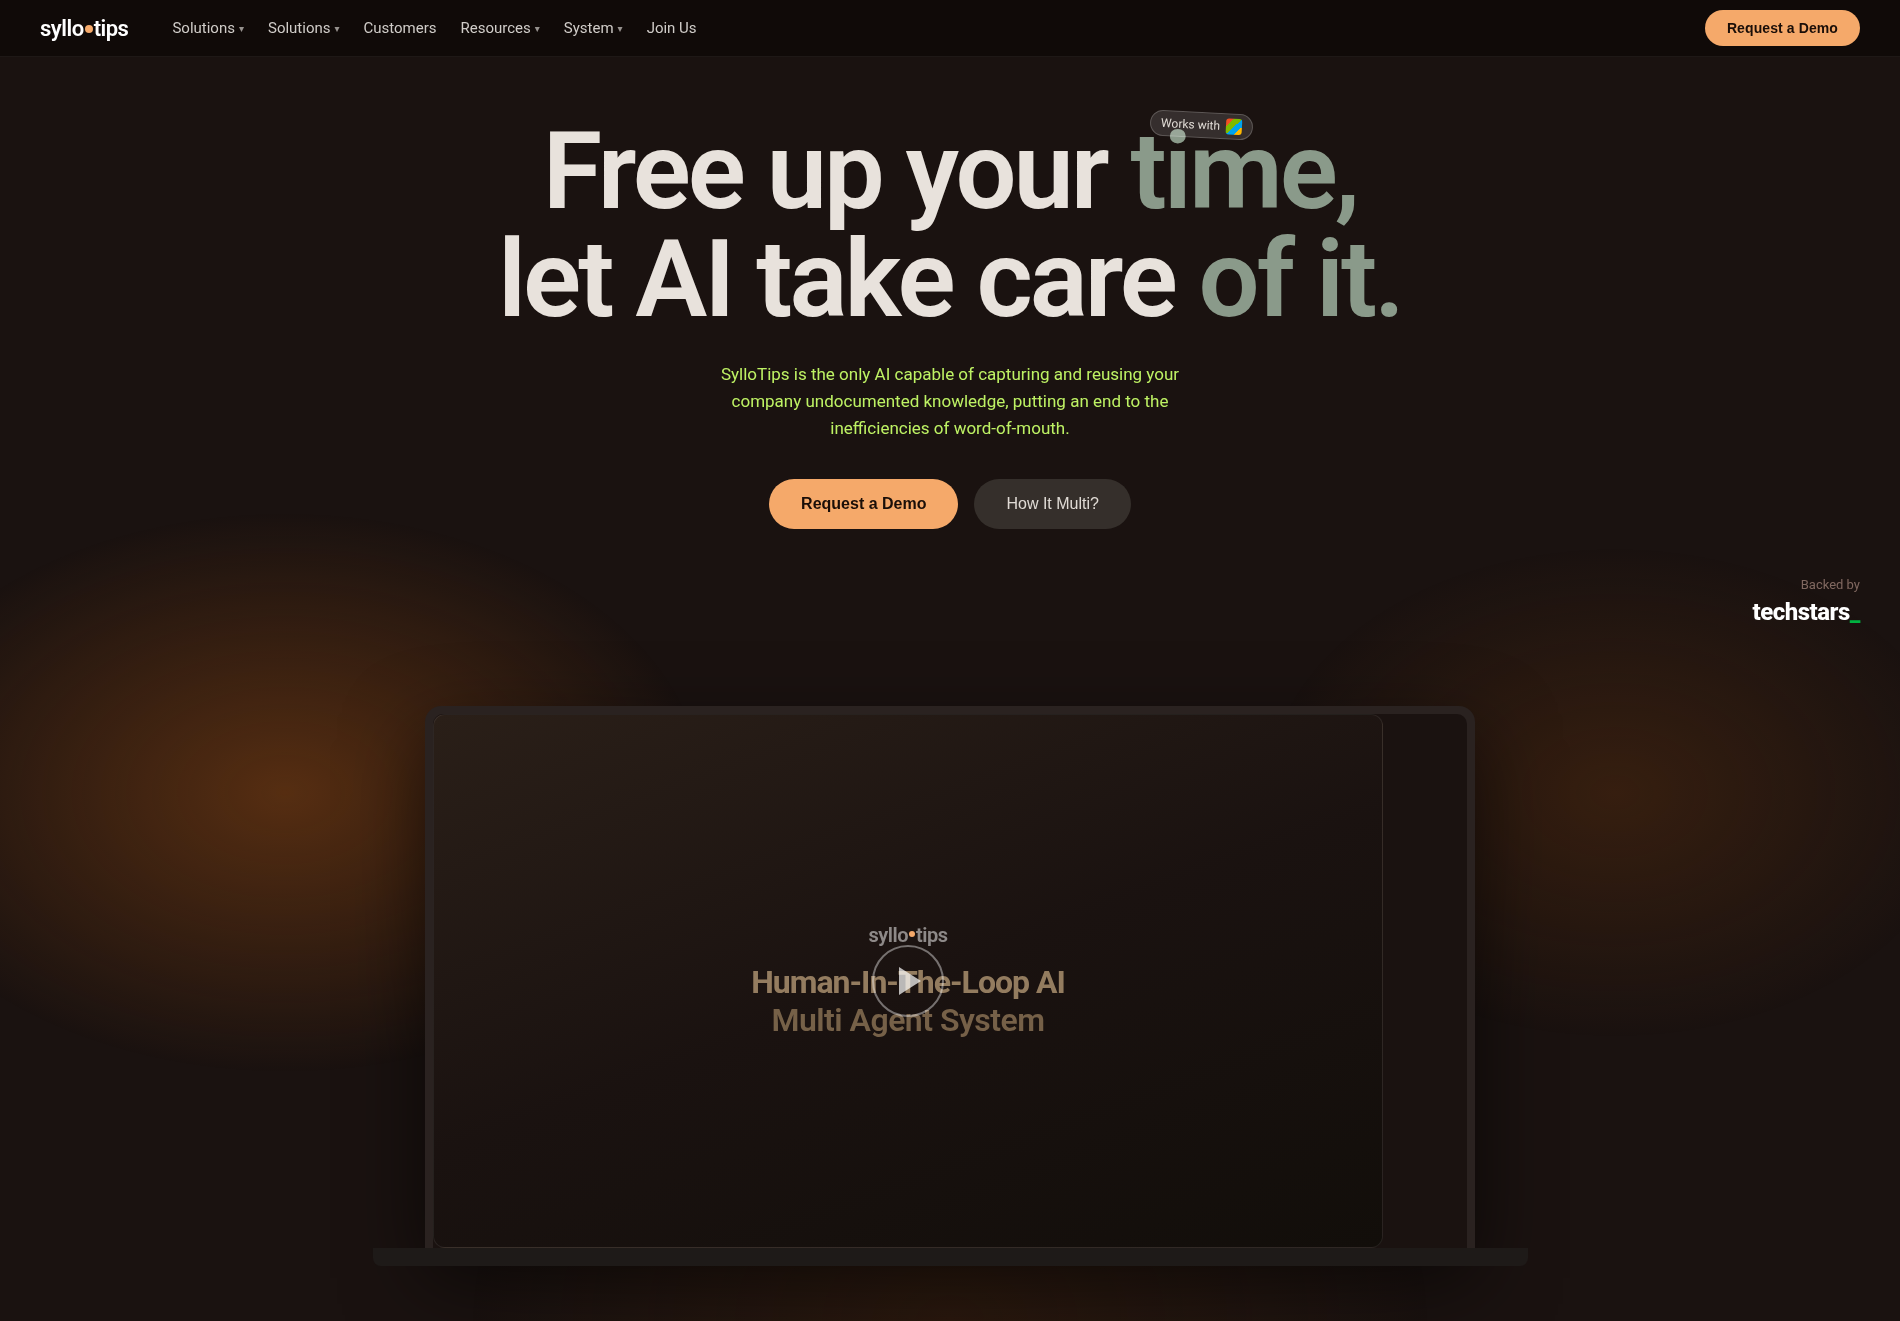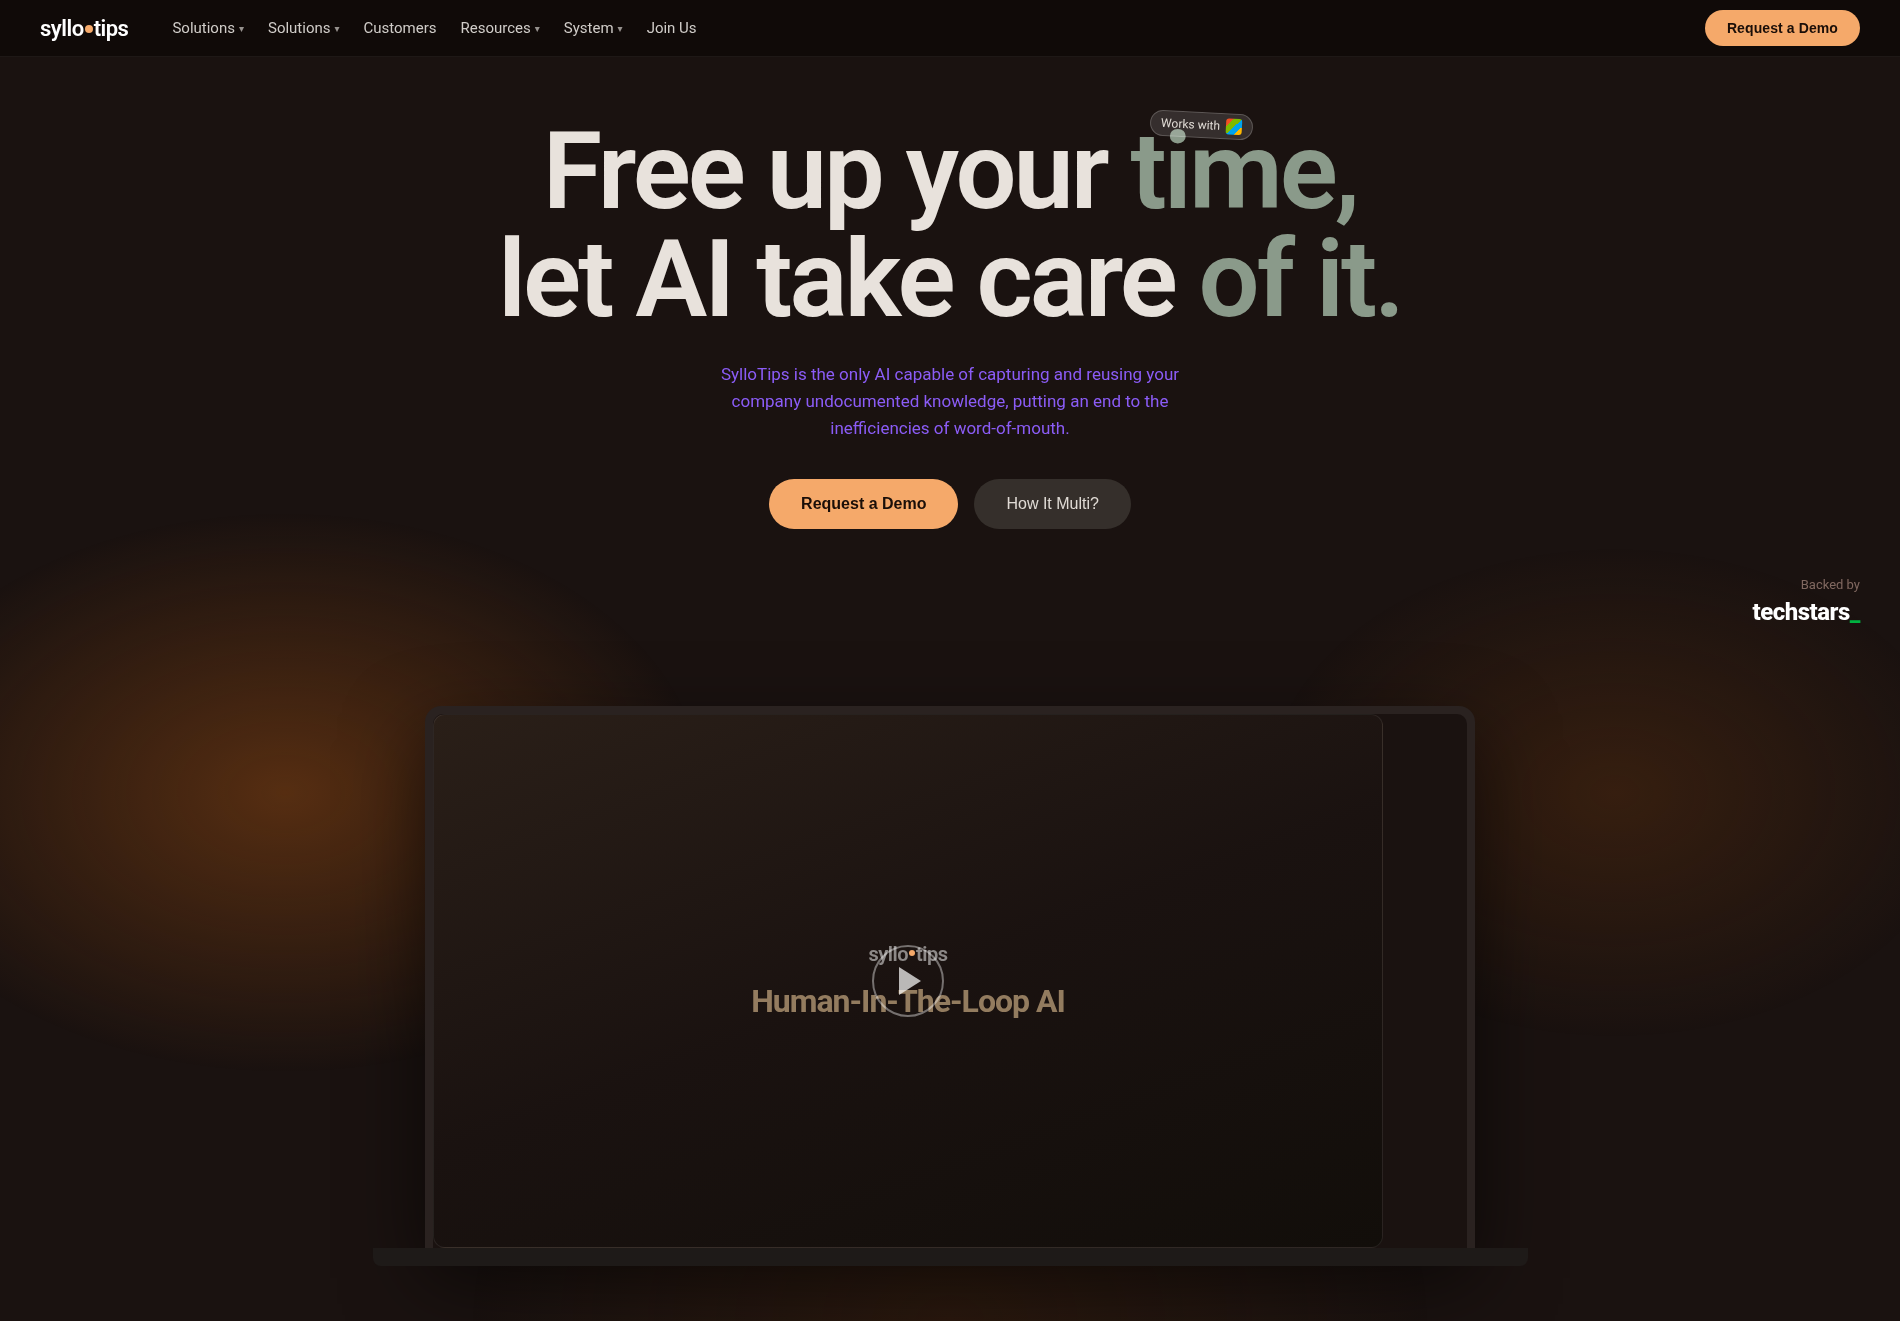--- a/index.html
+++ b/index.html
@@ -153,21 +153,21 @@
     .hero-title .highlight {
       color: #8a9a8a;
     }
 
     .hero-title .highlight2 {
       color: #8a9a8a;
     }
 
     .hero-subtitle {
       font-size: 17px;
-      color: #8b5cf6;
+      color: #bef264;
       line-height: 1.6;
       max-width: 480px;
       margin: 28px auto 36px;
     }
 
     .hero-buttons {
       display: flex;
       align-items: center;
       justify-content: center;
       gap: 16px;
@@ -398,20 +398,21 @@
   <div class="laptop-frame">
     <div class="laptop-body">
       <div class="laptop-screen">
         <div class="video-container">
           <div class="video-inner">
             <div class="video-logo">
               syllo<span style="display:inline-block;width:6px;height:6px;background:#f5a96a;border-radius:50%;margin:0 1px;vertical-align:middle;position:relative;top:-2px;"></span>tips
             </div>
             <div class="video-title-overlay">
               <div class="video-title-line1">Human-In-The-Loop AI</div>
+              <div class="video-title-line2">Multi Agent System</div>
             </div>
             <div class="play-button">
               <div class="play-icon"></div>
             </div>
           </div>
         </div>
       </div>
     </div>
     <div class="laptop-base"></div>
   </div>

